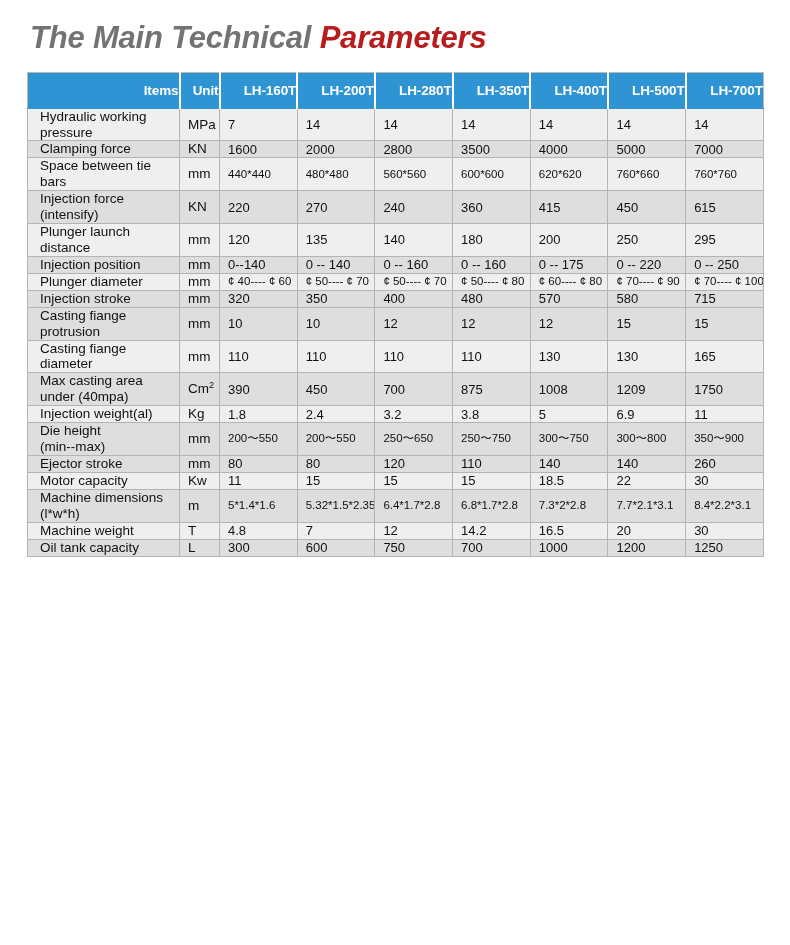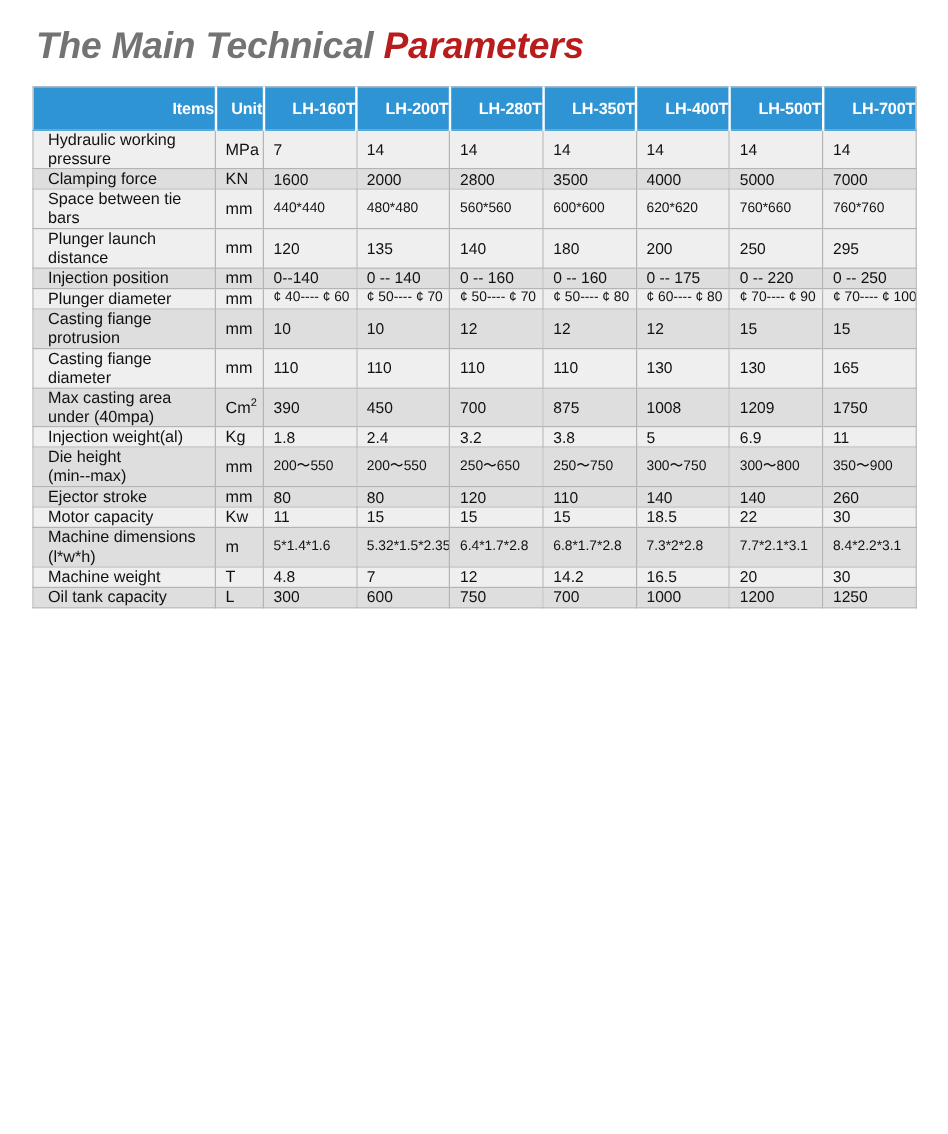--- a/index.html
+++ b/index.html
@@ -165,20 +165,32 @@
 bars</td>
             <td class="cell-unit">mm</td>
             <td class="cell-val">440*440</td>
             <td class="cell-val">480*480</td>
             <td class="cell-val">560*560</td>
             <td class="cell-val">600*600</td>
             <td class="cell-val">620*620</td>
             <td class="cell-val">760*660</td>
             <td class="cell-val">760*760</td>
           </tr>
+          <tr class="even">
+            <td class="cell-item">Injection force
+(intensify)</td>
+            <td class="cell-unit">KN</td>
+            <td class="cell-val">220</td>
+            <td class="cell-val">270</td>
+            <td class="cell-val">240</td>
+            <td class="cell-val">360</td>
+            <td class="cell-val">415</td>
+            <td class="cell-val">450</td>
+            <td class="cell-val">615</td>
+          </tr>
           <tr class="odd">
             <td class="cell-item">Plunger launch
 distance</td>
             <td class="cell-unit">mm</td>
             <td class="cell-val">120</td>
             <td class="cell-val">135</td>
             <td class="cell-val">140</td>
             <td class="cell-val">180</td>
             <td class="cell-val">200</td>
             <td class="cell-val">250</td>
@@ -198,20 +210,31 @@
           <tr class="odd dense">
             <td class="cell-item">Plunger diameter</td>
             <td class="cell-unit">mm</td>
             <td class="cell-val">¢ 40---- ¢ 60</td>
             <td class="cell-val">¢ 50---- ¢ 70</td>
             <td class="cell-val">¢ 50---- ¢ 70</td>
             <td class="cell-val">¢ 50---- ¢ 80</td>
             <td class="cell-val">¢ 60---- ¢ 80</td>
             <td class="cell-val">¢ 70---- ¢ 90</td>
             <td class="cell-val">¢ 70---- ¢ 100</td>
+          </tr>
+          <tr class="even">
+            <td class="cell-item">Injection stroke</td>
+            <td class="cell-unit">mm</td>
+            <td class="cell-val">320</td>
+            <td class="cell-val">350</td>
+            <td class="cell-val">400</td>
+            <td class="cell-val">480</td>
+            <td class="cell-val">570</td>
+            <td class="cell-val">580</td>
+            <td class="cell-val">715</td>
           </tr>
           <tr class="even">
             <td class="cell-item">Casting fiange
 protrusion</td>
             <td class="cell-unit">mm</td>
             <td class="cell-val">10</td>
             <td class="cell-val">10</td>
             <td class="cell-val">12</td>
             <td class="cell-val">12</td>
             <td class="cell-val">12</td>

